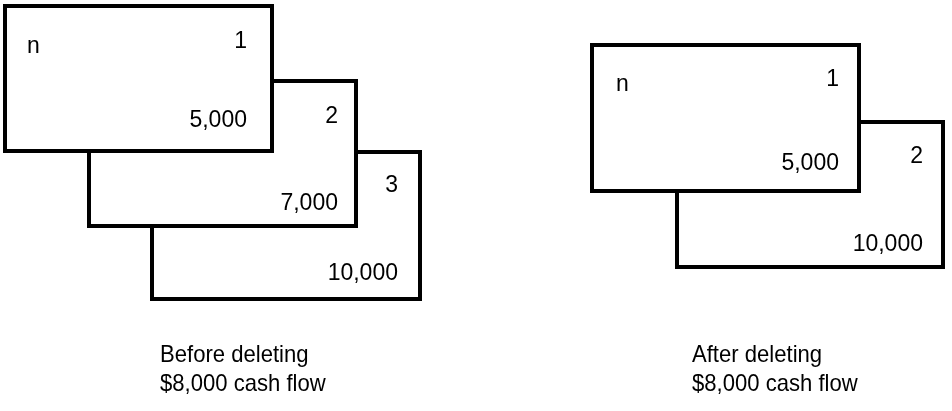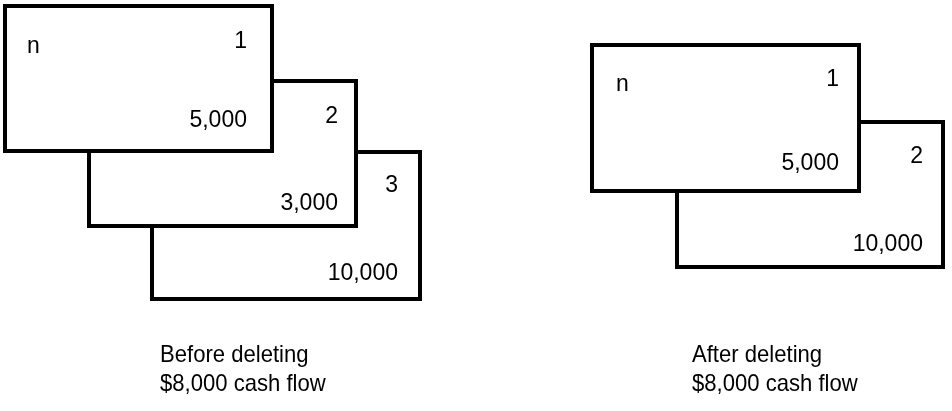--- a/index.html
+++ b/index.html
@@ -12,21 +12,21 @@
 </head>
 <body>
 
 <div>
   <div class="card" style="left:150px; top:150px; width:272px; height:151px;">
     <span class="lbl" style="right:20px; top:19px;">3</span>
     <span class="lbl" style="right:20px; top:107px;">10,000</span>
   </div>
   <div class="card" style="left:87px; top:79px; width:271px; height:149px;">
     <span class="lbl" style="right:16px; top:21px;">2</span>
-    <span class="lbl" style="right:16px; top:108px;">3,000</span>
+    <span class="lbl" style="right:16px; top:108px;">7,000</span>
   </div>
   <div class="card" style="left:3px; top:4px; width:271px; height:149px;">
     <span class="lbl" style="left:20px; top:26px;">n</span>
     <span class="lbl" style="right:23px; top:21px;">1</span>
     <span class="lbl" style="right:23px; top:100px;">5,000</span>
   </div>
   <div class="caption" style="left:160px; top:339px;">
     <div>Before deleting</div>
     <div>$8,000 cash flow</div>
   </div>

